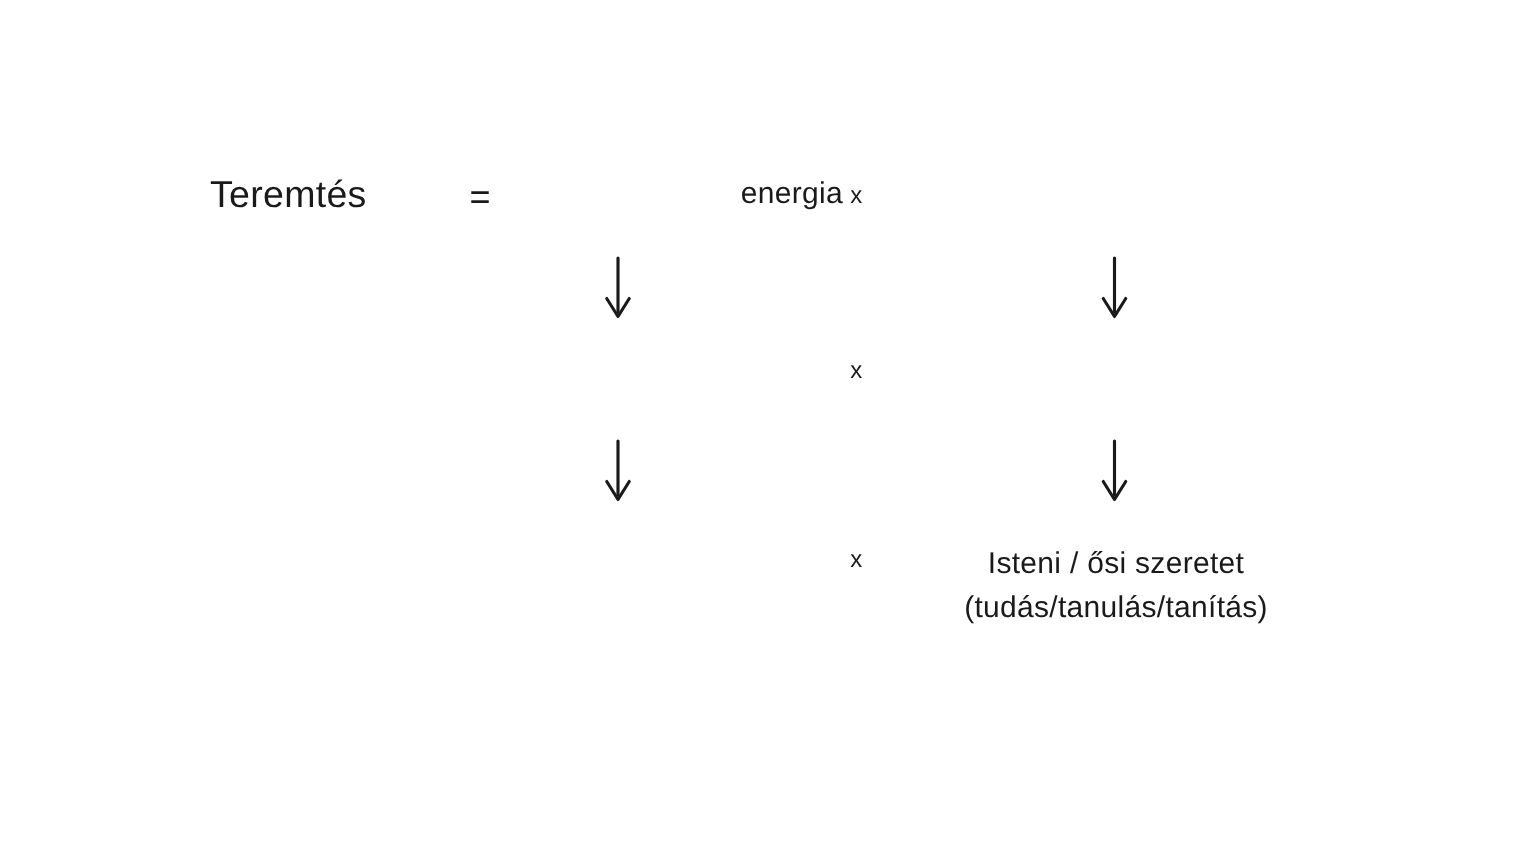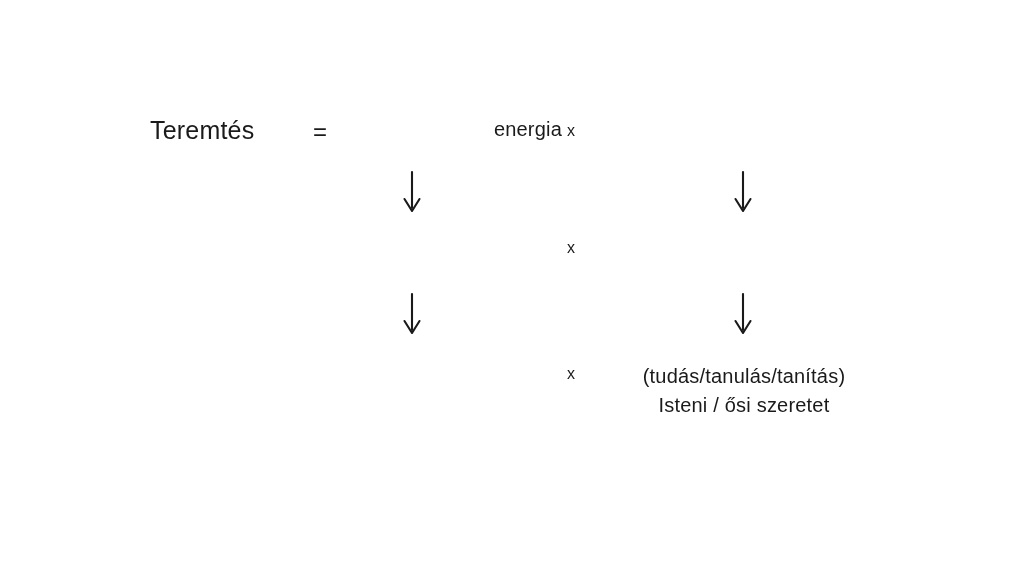--- a/index.html
+++ b/index.html
@@ -23,21 +23,21 @@
 
   .cell {
     position: absolute;
     white-space: nowrap;
     letter-spacing: 0.2px;
     line-height: 1.18;
   }
 
   
   .col-left {            
-    left: 150px;
+    left: 140px;
     text-align: right;
   }
   .col-mid {             
     left: 262px;
     width: 300px;
     text-align: right;
   }
   .col-op {              
     left: 546px;
     width: 50px;
@@ -141,17 +141,17 @@
     <svg viewBox="0 0 26 44" xmlns="http://www.w3.org/2000/svg">
       <line x1="13" y1="2" x2="13" y2="38" stroke="#1a1a1a" stroke-width="2.1" stroke-linecap="round"></line>
       <path d="M 5.5 29 L 13 41 L 20.5 29" fill="none" stroke="#1a1a1a" stroke-width="2.1" stroke-linecap="round" stroke-linejoin="round"></path>
     </svg>
   </div>
 
 
   <div class="cell col-op op row3">x</div>
 
   <div class="cell col-right multiline term">
+    <div>Isteni / ősi szeretet</div>
     <div>(tudás/tanulás/tanítás)</div>
-    <div>Isteni / ősi szeretet</div>
   </div>
 
 </div>
 
 </body></html>

